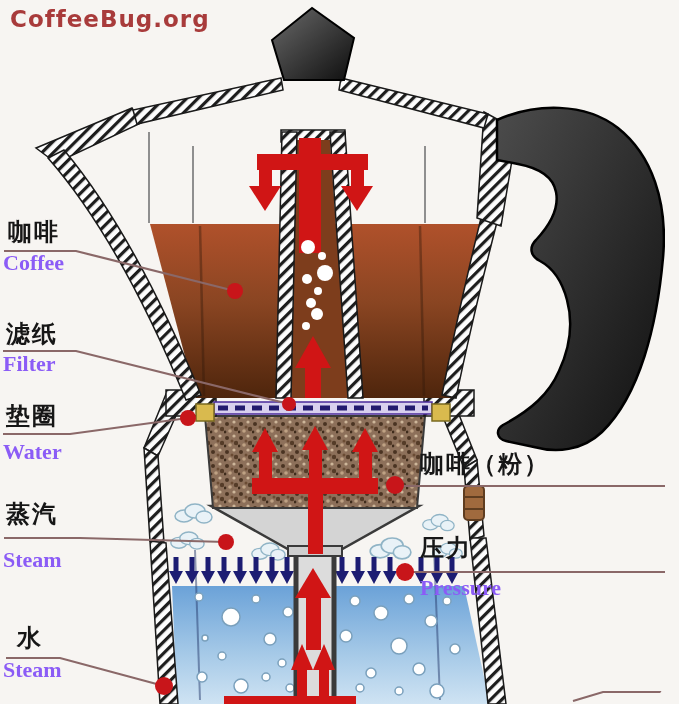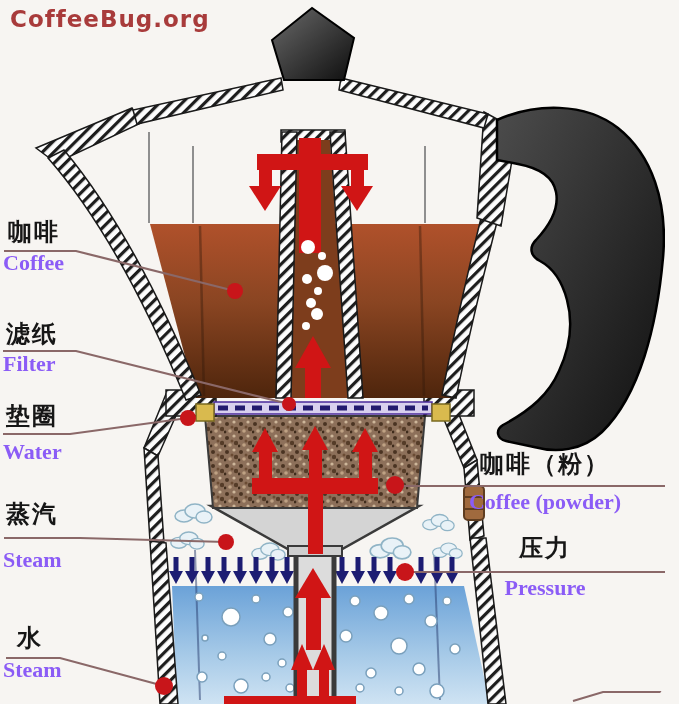--- a/index.html
+++ b/index.html
@@ -3,21 +3,21 @@
 <meta charset="utf-8">
 <style>
   html,body{margin:0;padding:0;background:#f7f5f2;}
   #stage{position:relative;width:665px;height:704px;overflow:hidden;
          font-family:"DejaVu Sans","Liberation Sans",sans-serif;background:#f7f5f2;border-radius:26px;}
   #diagram{position:absolute;left:0;top:0;}
   .lbl{position:absolute;white-space:nowrap;line-height:1.05;font-family:Liberation Serif, serif;}
   .zh{font-weight:bold;font-size:24px;color:#161616;letter-spacing:2px;}
   .en{font-weight:bold;font-size:22px;color:#8b5cf6;
       font-family:Liberation Serif, serif;}
-  .rt{width:250px;text-align:center;}
+  .rt{width:250px;text-align:left;}
   #logo{position:absolute;left:10px;top:6px;font-size:23px;font-weight:bold;
         color:#a83b3b;letter-spacing:1px;}
 </style>
 </head>
 <body>
 
 <div id="stage">
 
 <svg id="diagram" width="679" height="704" viewBox="0 0 679 704">
   <defs>
@@ -268,19 +268,18 @@
 <div class="lbl zh" style="left:6px;top:404px">垫圈</div>
 <div class="lbl en" style="left:3px;top:440px">Water</div>
 
 <div class="lbl zh" style="left:6px;top:502px">蒸汽</div>
 <div class="lbl en" style="left:3px;top:548px">Steam</div>
 
 <div class="lbl zh" style="left:17px;top:626px">水</div>
 <div class="lbl en" style="left:3px;top:658px">Steam</div>
 
 <div class="lbl zh rt" style="left:420px;top:452px">咖啡（粉）</div>
-<div class="lbl en rt" style="left:420px;top:490px">Coffee (powder)</div>
 
 <div class="lbl zh rt" style="left:420px;top:536px">压力</div>
 <div class="lbl en rt" style="left:420px;top:576px">Pressure</div>
 
 
 </div>
 
 </body></html>

